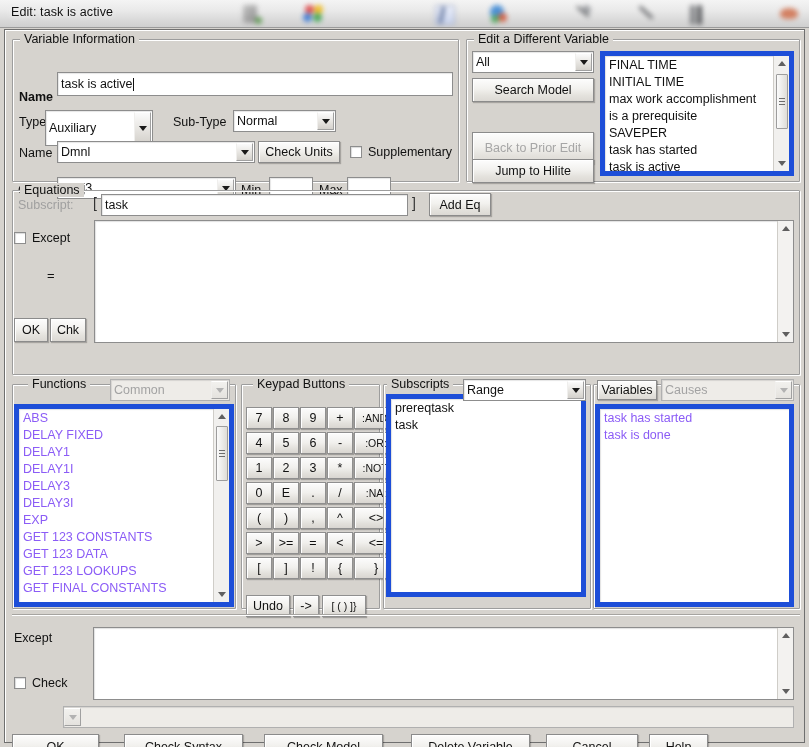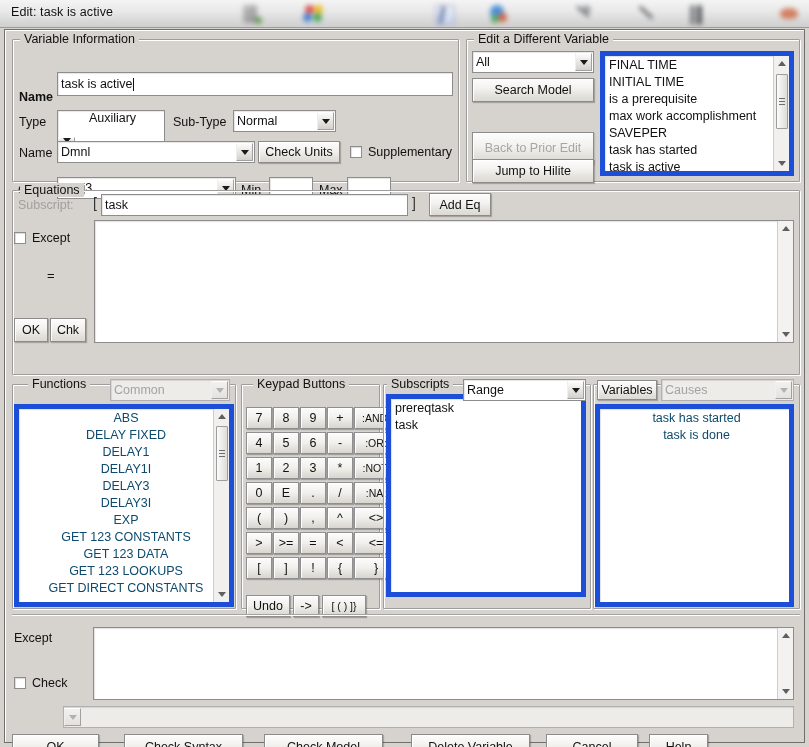--- a/index.html
+++ b/index.html
@@ -181,21 +181,21 @@
     overflow: hidden;
   }
   .lb .items { position: absolute; left: 0; top: 1px; right: 0; }
   .lb .it {
     font-size: 12.5px;
     color: #111;
     height: 17px; line-height: 17px;
     padding-left: 4px;
     white-space: nowrap; overflow: hidden;
   }
-  .lb .it.dim { color: #0c4a6e; text-align: center; }
+  .lb .it.dim { color: #8b5cf6; }
 
   
   .ta {
     position: absolute;
     background: #ffffff;
     border: 1px solid #8d8d8d;
     box-shadow: inset 1px 1px 1px rgba(0,0,0,.12);
   }
 
   
@@ -272,21 +272,21 @@
 
     <div class="gb" style="left:7px; top:9px; width:447px; height:143px;">
       <div class="gb-box"></div>
       <div class="gb-title">Variable Information</div>
     </div>
 
     <div class="lbl" style="left:14px; top:60px;font-weight:bold;">Name</div>
     <div class="tf caret" style="left:52px; top:42px; width:396px; height:24px;">task is active</div>
 
     <div class="lbl" style="left:14px; top:85px;">Type</div>
-    <div class="combo" style="left:52px; top:80px; width:108px; height:36px;flex-direction:column;">
+    <div class="combo" style="left:40px; top:80px; width:108px; height:36px;">
       <span class="ctext">Auxiliary</span>
       <span class="cbtn"></span>
     </div>
 
     <div class="lbl" style="left:168px; top:85px;">Sub-Type</div>
     <div class="combo" style="left:228px; top:80px; width:103px; height:22px;">
       <span class="ctext">Normal</span>
       <span class="cbtn"></span>
     </div>
 
@@ -321,22 +321,22 @@
       <span class="cbtn"></span>
     </div>
     <div class="btn" style="left:467px; top:48px; width:122px; height:24px;">Search Model</div>
     <div class="btn disabled" style="left:467px; top:102px; width:122px; height:32px;">Back to Prior Edit</div>
     <div class="btn" style="left:467px; top:129px; width:122px; height:24px;">Jump to Hilite</div>
 
     <div class="lb" style="left:595px; top:21px; width:194px; height:125px;">
       <div class="items" id="edv-items">
           <div class="it">FINAL TIME</div>
           <div class="it">INITIAL TIME</div>
+          <div class="it">max work accomplishment</div>
           <div class="it">is a prerequisite</div>
-          <div class="it">max work accomplishment</div>
           <div class="it">SAVEPER</div>
           <div class="it">task has started</div>
           <div class="it">task is active</div>
         </div>
       <div class="vsb">
         <div class="arr up"></div>
         <div class="thumb" style="top:18px; height:55px;">
           <div class="grip"></div>
         </div>
         <div class="arr dn"></div>
@@ -383,21 +383,21 @@
           <div class="it dim">ABS</div>
           <div class="it dim">DELAY FIXED</div>
           <div class="it dim">DELAY1</div>
           <div class="it dim">DELAY1I</div>
           <div class="it dim">DELAY3</div>
           <div class="it dim">DELAY3I</div>
           <div class="it dim">EXP</div>
           <div class="it dim">GET 123 CONSTANTS</div>
           <div class="it dim">GET 123 DATA</div>
           <div class="it dim">GET 123 LOOKUPS</div>
-          <div class="it dim">GET DIRECT CONSTANTS</div>
+          <div class="it dim">GET FINAL CONSTANTS</div>
         </div>
       <div class="vsb">
         <div class="arr up"></div>
         <div class="thumb" style="top:17px; height:55px;">
           <div class="grip"></div>
         </div>
         <div class="arr dn"></div>
       </div>
     </div>
 

